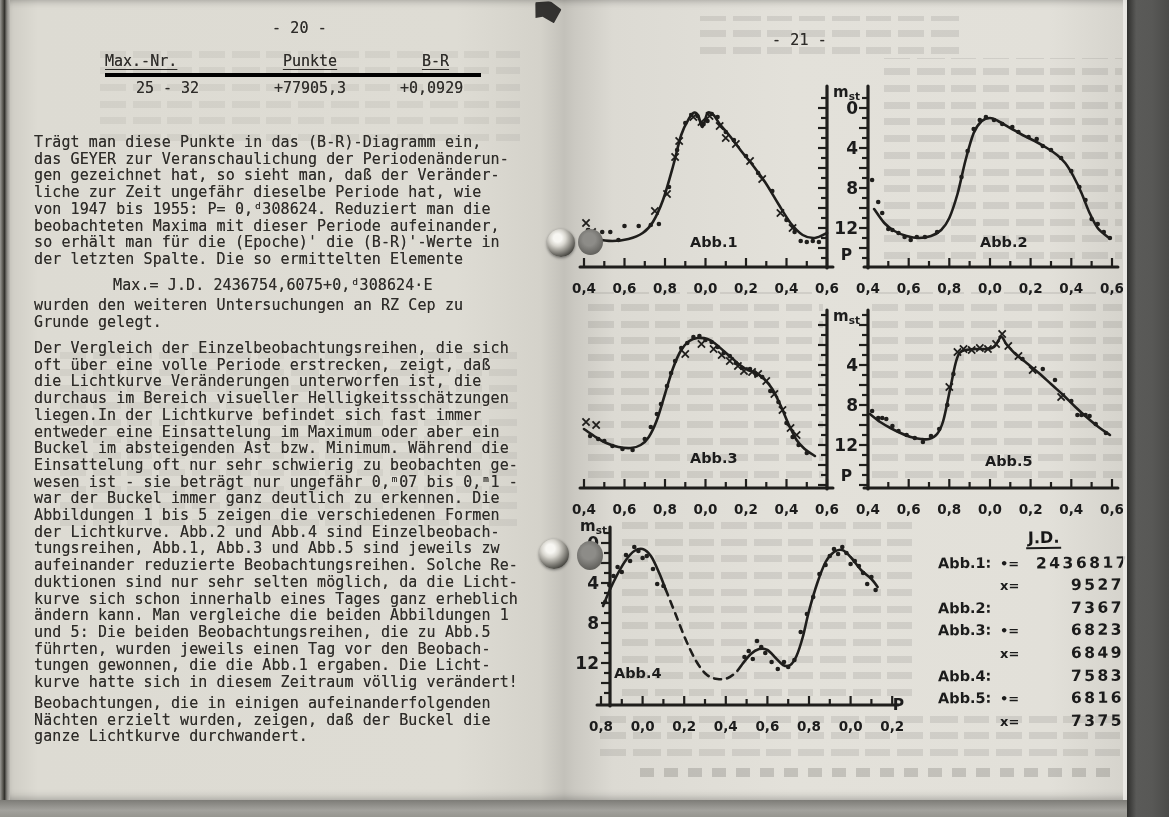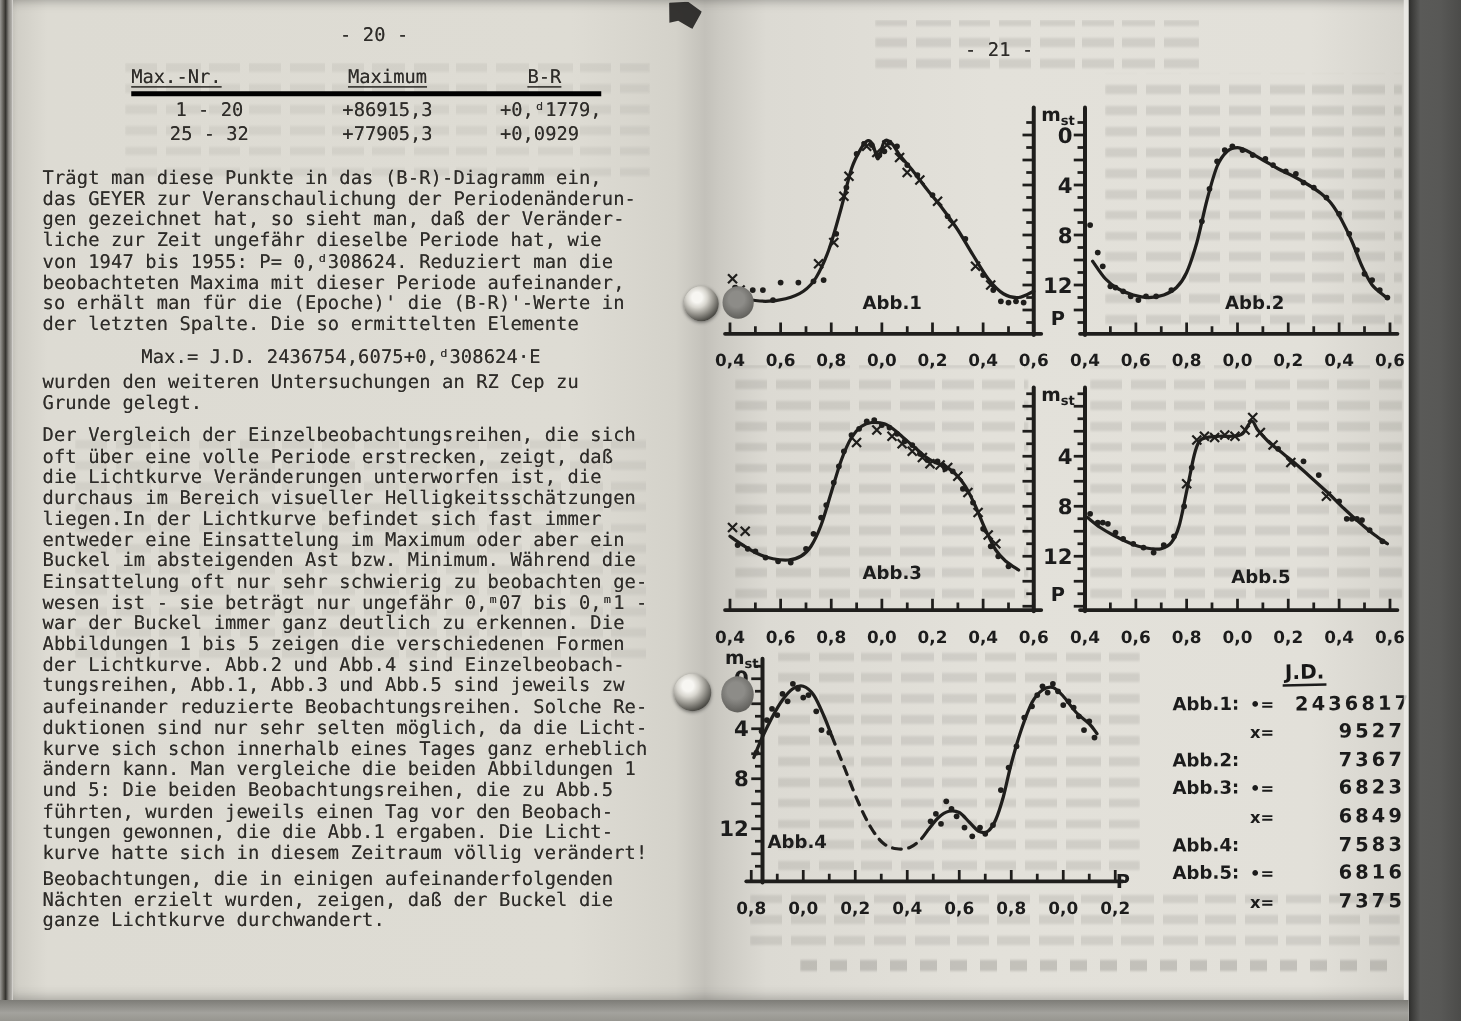--- a/index.html
+++ b/index.html
@@ -82,29 +82,24 @@
   <div class="ghost" style="left:872px;top:292px;width:250px;height:190px;"></div>
   <div class="ghost" style="left:622px;top:518px;width:290px;height:182px;"></div>
   <div class="ghost" style="left:600px;top:712px;width:520px;height:48px;"></div>
   <div class="ghost ghost-strong" style="left:640px;top:760px;width:480px;height:22px;"></div>
 
   <div class="tw" style="left:272px;top:20px;">- 20 -</div>
 
   <div id="maxtable">
     <div class="hdr">
       <span class="h1">Max.-Nr.</span>
-      <span class="h2">Maximum</span>
+      <span class="h2">Punkte</span>
       <span class="h3">B-R</span>
     </div>
     <div id="maxtable-body">
-        <div class="trow">
-          <span class="c1">1 - 20</span>
-          <span class="c2">+86915,3</span>
-          <span class="c3">+0,ᵈ1779,</span>
-        </div>
         <div class="trow">
           <span class="c1">25 - 32</span>
           <span class="c2">+77905,3</span>
           <span class="c3">+0,0929</span>
         </div>
       </div>
   </div>
 
   <div class="tw" style="left:34px;top:134px;">Trägt man diese Punkte in das (B-R)-Diagramm ein,
 das GEYER zur Veranschaulichung der Periodenänderun-

